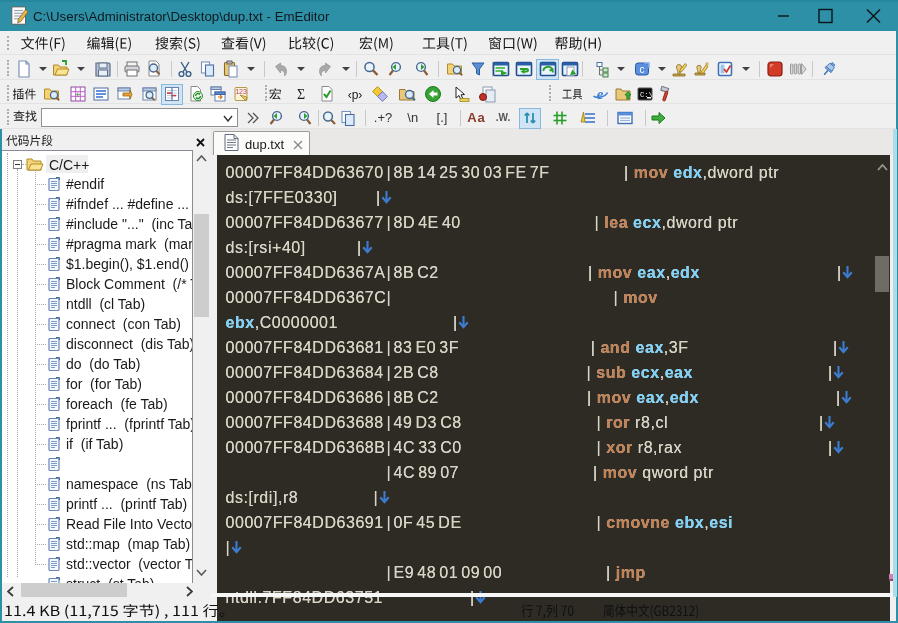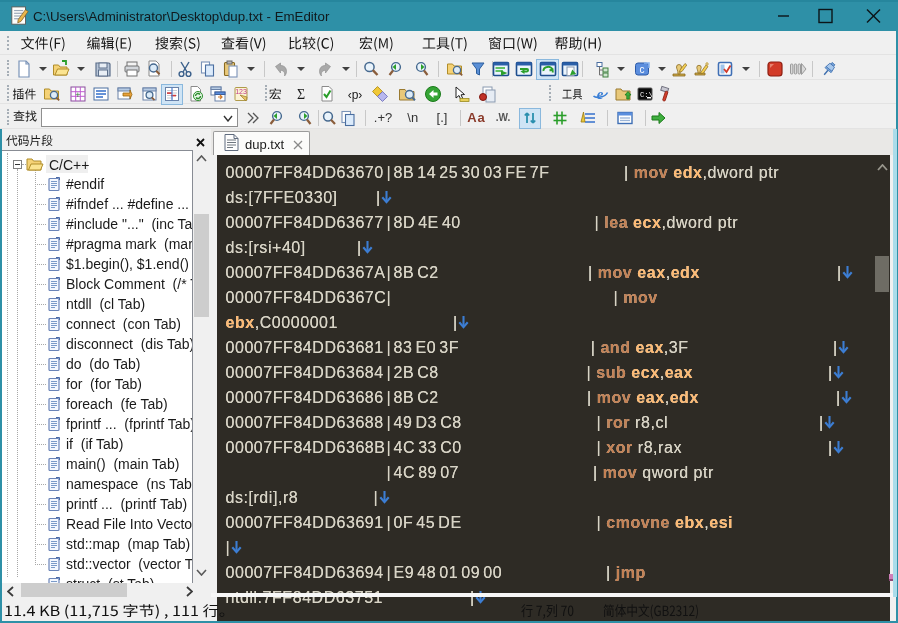--- a/index.html
+++ b/index.html
@@ -32,21 +32,21 @@
 #split{position:absolute;left:211px;top:129px;width:7px;height:468px;background:#f0f0f0}
 
 #tabbar{position:absolute;left:211px;top:129px;width:682px;height:26px;background:#e9e8e6}
 #tab{position:absolute;left:2px;top:2px;width:97px;height:24px;background:#fbfbfa;border:1px solid #9b9b9b;border-bottom:none;border-radius:2px 2px 0 0}
 #tab .t{position:absolute;left:31px;top:5px;font-size:13px;color:#1a1a1a}
 
 #ed{position:absolute;left:217px;top:155px;width:673px;height:487px;background:#2e2b25;overflow:hidden}
 .ln{position:absolute;left:0;top:0;width:100%;height:25px;line-height:25px;font-size:16px;letter-spacing:0.55px;word-spacing:-1.9px;color:#d8d4c6;white-space:pre;text-shadow:0 0 0.6px #d8d4c6}
 .ln span{position:absolute;white-space:pre}
 .o{color:#c48154;font-weight:bold}
-.pk{color:#fdba74;font-weight:bold}
+.pk{color:#7dd3fc;font-weight:bold}
 
 #edsb{position:absolute;left:657px;top:0;width:16px;height:438px;background:#2e2b25}
 #edsb .th{position:absolute;left:1px;top:101px;width:14px;height:36px;background:#6e6c64}
 
 #status{position:absolute;left:0;top:597px;width:898px;height:24px;background:#f0f0f0;border-top:1px solid #e0e0e0}
 .ssep{position:absolute;top:2px;width:1px;height:20px;background:#cdcdcd}
 #status .lat{position:absolute;top:6.5px;font-size:12px;color:#111}
 
 #bleft{position:absolute;left:0;top:129px;width:2px;height:492px;background:#2e90a7}
 #bright{position:absolute;right:0;top:31px;width:2px;height:590px;background:#2e90a7}
@@ -629,21 +629,20 @@
         <svg class="abs" style="left:46px;top:306px" width="13" height="15" viewBox="0 0 13 15">
           <rect x="1" y="1.5" width="10" height="12" rx="1" fill="#f4f8ff" stroke="#6a84b8" stroke-width="1.2"></rect>
           <g stroke="#7a9ac8" stroke-width="1">
             <line x1="3" y1="4.5" x2="9" y2="4.5"></line>
             <line x1="3" y1="6.5" x2="9" y2="6.5"></line>
             <line x1="3" y1="8.5" x2="9" y2="8.5"></line>
             <line x1="3" y1="10.5" x2="7" y2="10.5"></line>
           </g>
           <path d="M8 0.5 L11.5 0.5 L11.5 3" fill="none" stroke="#4a6aa8" stroke-width="1"></path>
         </svg>
-        <div class="ti" style="top:303px">main()  (main Tab)</div>
         <div class="doth" style="left:33px;top:333px;width:11px"></div>
         <svg class="abs" style="left:46px;top:326px" width="13" height="15" viewBox="0 0 13 15">
           <rect x="1" y="1.5" width="10" height="12" rx="1" fill="#f4f8ff" stroke="#6a84b8" stroke-width="1.2"></rect>
           <g stroke="#7a9ac8" stroke-width="1">
             <line x1="3" y1="4.5" x2="9" y2="4.5"></line>
             <line x1="3" y1="6.5" x2="9" y2="6.5"></line>
             <line x1="3" y1="8.5" x2="9" y2="8.5"></line>
             <line x1="3" y1="10.5" x2="7" y2="10.5"></line>
           </g>
           <path d="M8 0.5 L11.5 0.5 L11.5 3" fill="none" stroke="#4a6aa8" stroke-width="1"></path>
@@ -813,21 +812,21 @@
             <path d="M1.3 7.2 L5.5 12.2 L9.7 7.2"></path>
           </g>
         </svg></div>
       <div class="ln" style="top:355px"><span style="left:8.5px">00007FF84DD63691</span><span style="left:169.5px">|</span><span style="left:176.5px">0F 45 DE</span><span style="left:379.5px;word-spacing:0px">| <span class="o" style="position:static">cmovne</span> <span class="pk" style="position:static">ebx</span>,<span class="pk" style="position:static">esi</span></span></div>
       <div class="ln" style="top:380px"><span style="left:8.5px">|</span><svg style="position:absolute;left:13.5px;top:5px" width="11" height="14" viewBox="0 0 11 14">
           <g fill="none" stroke="#3c7dd2" stroke-width="2.1">
             <path d="M5.5 1 L5.5 11"></path>
             <path d="M1.3 7.2 L5.5 12.2 L9.7 7.2"></path>
           </g>
         </svg></div>
-      <div class="ln" style="top:405px"><span style="left:8.5px">00007FF84DD63694</span><span style="left:169.5px">|</span><span style="left:176.5px">E9 48 01 09 00</span><span style="left:389px;word-spacing:0px">| <span class="o" style="position:static">jmp</span></span></div>
+      <div class="ln" style="top:405px"><span style="left:169.5px">|</span><span style="left:176.5px">E9 48 01 09 00</span><span style="left:389px;word-spacing:0px">| <span class="o" style="position:static">jmp</span></span></div>
       <div class="ln" style="top:430px"><span style="left:8.5px">ntdll.7FF84DD63751</span><span style="left:253px">|</span><svg style="position:absolute;left:258px;top:5px" width="11" height="14" viewBox="0 0 11 14">
           <g fill="none" stroke="#3c7dd2" stroke-width="2.1">
             <path d="M5.5 1 L5.5 11"></path>
             <path d="M1.3 7.2 L5.5 12.2 L9.7 7.2"></path>
           </g>
         </svg></div>
       <div id="edsb">
         <svg class="abs" style="left:3px;top:9px" width="11" height="7" viewBox="0 0 11 7">
           <path d="M1 6 L5.5 1 L10 6" fill="none" stroke="#98968c" stroke-width="1.8"></path>
         </svg>

